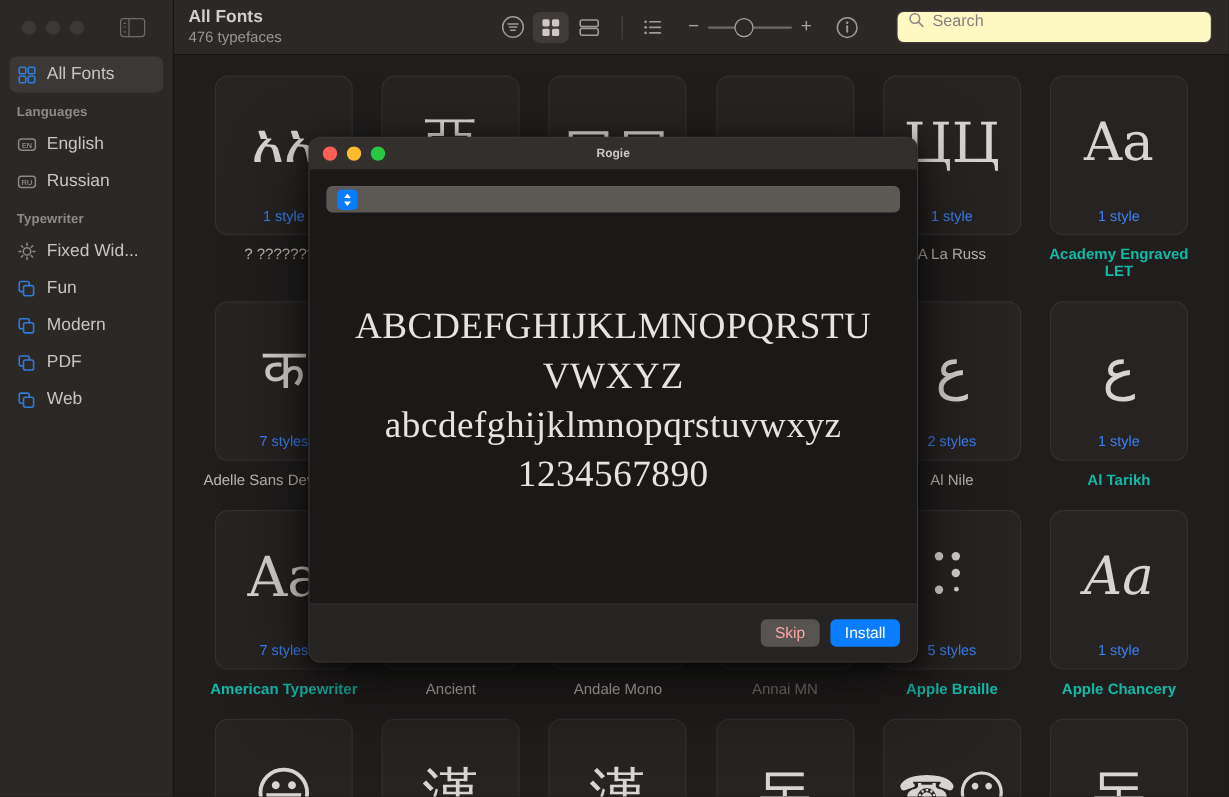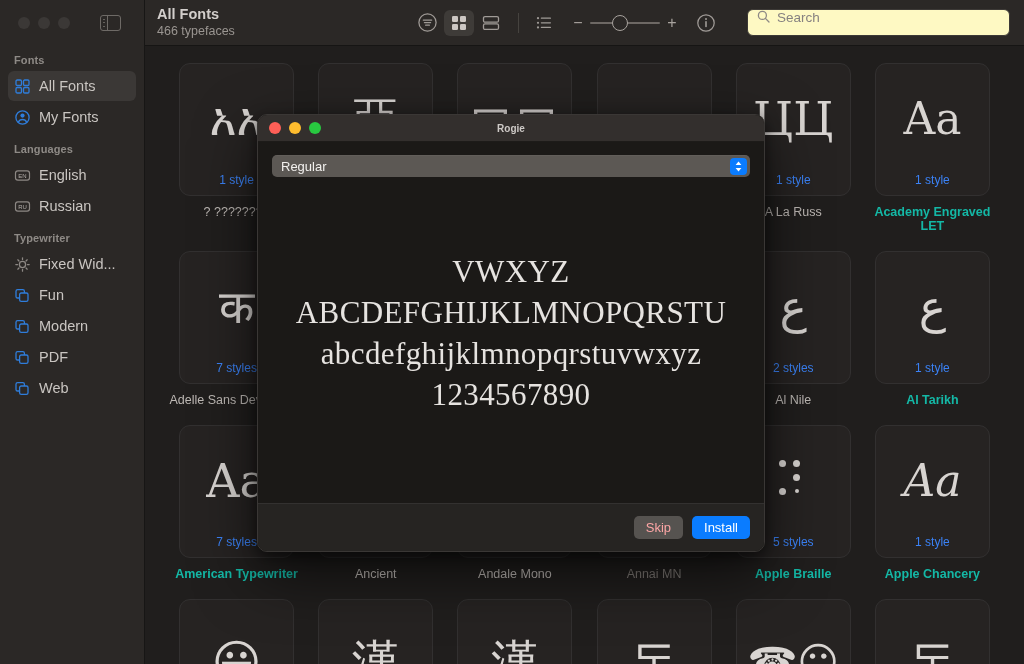--- a/index.html
+++ b/index.html
@@ -258,37 +258,28 @@
       <span class="tl"></span>
       <span class="tl"></span>
       <span class="tl"></span>
       <span class="sidebar-toggle">
         <i></i>
           <i></i>
           <i></i>
       </span>
     </div>
 
-    <div class="sb-section first">Fonts</div>
     <div class="sb-item selected">
       <svg class="sb-icon" viewBox="0 0 17 17">
         <rect x="2" y="2" width="5.5" height="5.5" rx="1.2" fill="none" stroke="#2f7ddb" stroke-width="1.3"></rect>
         <rect x="9.5" y="2" width="5.5" height="5.5" rx="1.2" fill="none" stroke="#2f7ddb" stroke-width="1.3"></rect>
         <rect x="2" y="9.5" width="5.5" height="5.5" rx="1.2" fill="none" stroke="#2f7ddb" stroke-width="1.3"></rect>
         <rect x="9.5" y="9.5" width="5.5" height="5.5" rx="1.2" fill="none" stroke="#2f7ddb" stroke-width="1.3"></rect>
       </svg>
       <span class="sb-label">All Fonts</span>
-    </div>
-    <div class="sb-item">
-      <svg class="sb-icon" viewBox="0 0 17 17">
-        <circle cx="8.5" cy="8.5" r="6.6" fill="none" stroke="#2f7ddb" stroke-width="1.3"></circle>
-        <circle cx="8.5" cy="6.6" r="2.1" fill="#2f7ddb"></circle>
-        <path d="M4.3 13.2a4.6 4.6 0 0 1 8.4 0" fill="none" stroke="#2f7ddb" stroke-width="1.3"></path>
-      </svg>
-      <span class="sb-label">My Fonts</span>
     </div>
 
     <div class="sb-section">Languages</div>
     <div class="sb-item">
       <svg class="sb-icon" viewBox="0 0 17 17">
         <rect x="1.5" y="3.8" width="14" height="9.4" rx="2.4" fill="none" stroke="#8d8884" stroke-width="1.2"></rect>
         <text x="8.5" y="11.2" font-size="6" fill="#b3aeaa" text-anchor="middle" font-family="Liberation Sans, sans-serif">EN</text>
       </svg>
       <span class="sb-label">English</span>
     </div>
@@ -345,21 +336,21 @@
       </svg>
       <span class="sb-label">Web</span>
     </div>
   </aside>
 
   <div class="main">
 
     <div class="toolbar">
       <div class="tb-title-wrap">
         <div class="tb-title">All Fonts</div>
-        <div class="tb-sub">466 typefaces</div>
+        <div class="tb-sub">476 typefaces</div>
       </div>
 
       <div class="tb-btn">
         <svg width="21" height="21" viewBox="0 0 21 21">
           <circle cx="10.5" cy="10.5" r="8.6" fill="none" stroke="#a09b97" stroke-width="1.25"></circle>
           <g stroke="#a09b97" stroke-width="1.25" stroke-linecap="round">
             <line x1="6.3" y1="8" x2="14.7" y2="8"></line>
             <line x1="7.4" y1="10.6" x2="13.6" y2="10.6"></line>
             <line x1="8.6" y1="13.2" x2="12.4" y2="13.2"></line>
           </g>
@@ -612,32 +603,31 @@
       <div class="modal-tl">
         <span style="background:#ff5f57"></span>
         <span style="background:#febc2e"></span>
         <span style="background:#28c840"></span>
       </div>
       <div class="modal-title">Rogie</div>
     </div>
 
     <div class="modal-body">
       <div class="style-select">
-        <span class="style-select-label">Regular</span>
         <span class="stepper">
           <svg width="9" height="13" viewBox="0 0 9 13">
             <path d="M4.5 1.4 L7.4 5.0 L1.6 5.0 Z" fill="#ffffff"></path>
             <path d="M4.5 11.6 L1.6 8.0 L7.4 8.0 Z" fill="#ffffff"></path>
           </svg>
         </span>
       </div>
 
       <div class="preview">
+        <div class="preview-line">ABCDEFGHIJKLMNOPQRSTU</div>
         <div class="preview-line">VWXYZ</div>
-        <div class="preview-line">ABCDEFGHIJKLMNOPQRSTU</div>
         <div class="preview-line">abcdefghijklmnopqrstuvwxyz</div>
         <div class="preview-line">1234567890</div>
       </div>
     </div>
 
     <div class="modal-footer">
       <div class="btn btn-skip">Skip</div>
       <div class="btn btn-install">Install</div>
     </div>
   </div>

